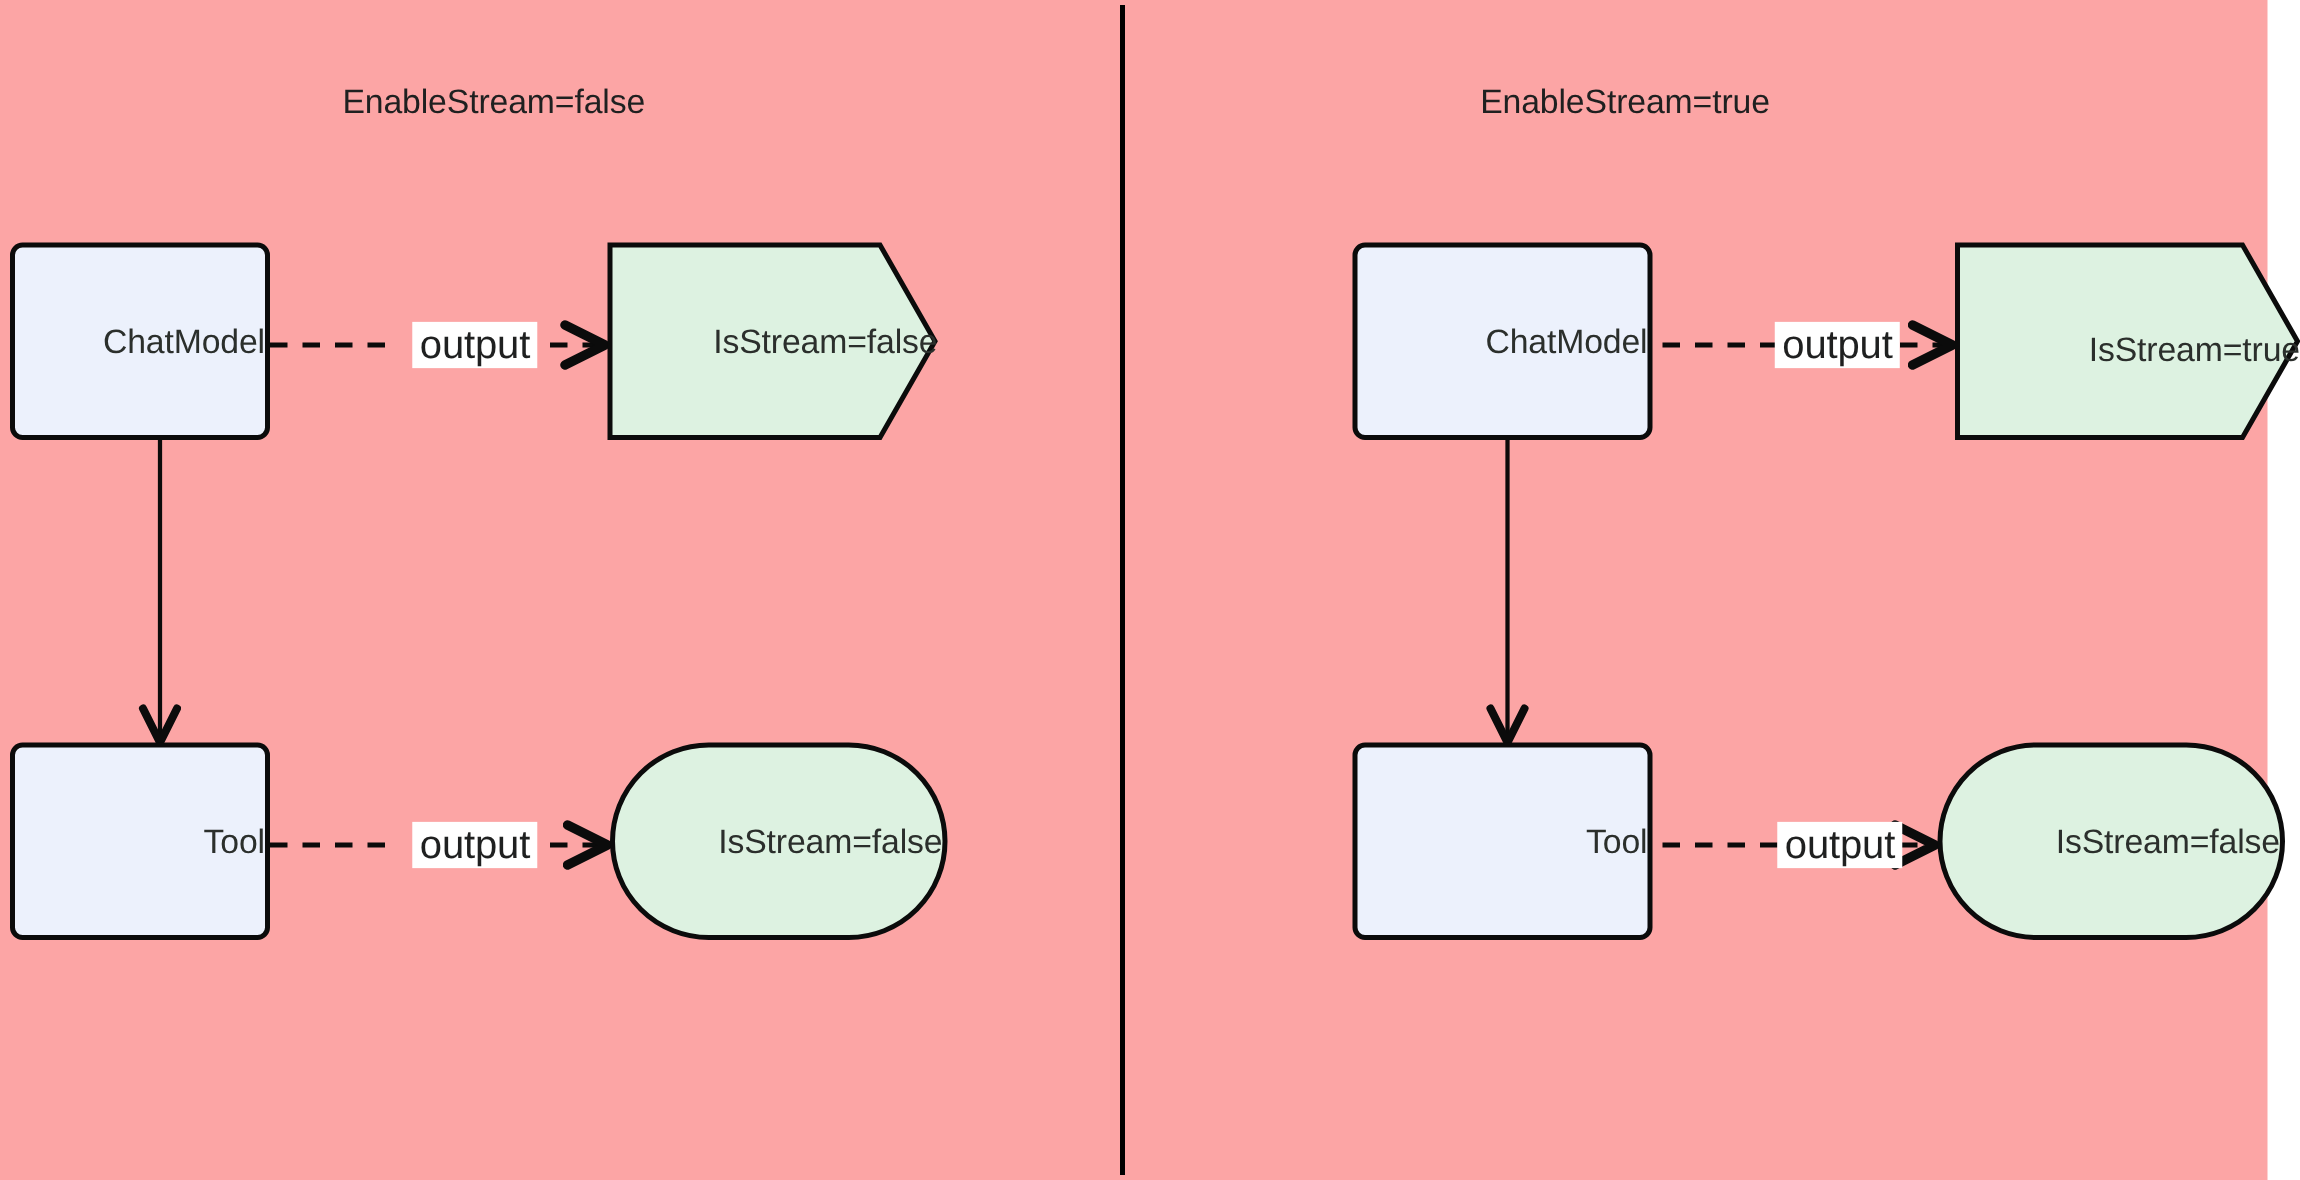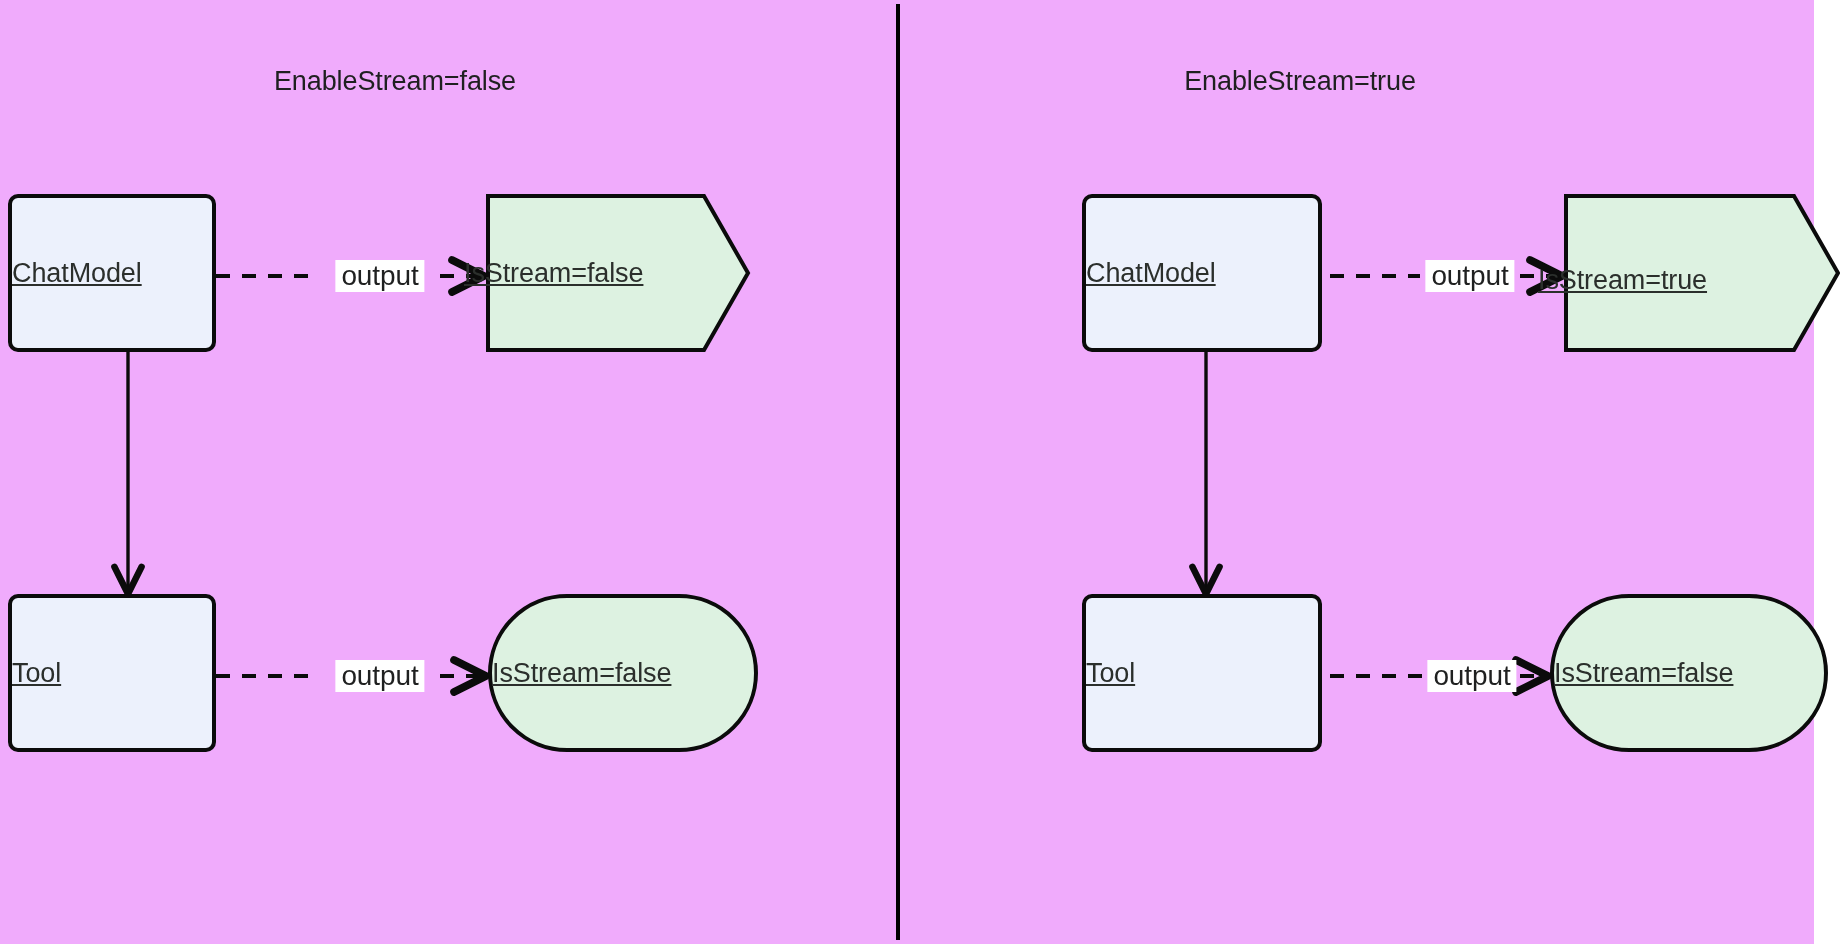--- a/index.html
+++ b/index.html
@@ -10,48 +10,47 @@
   body {
     width: 1840px;
     height: 944px;
     font-family: "Liberation Sans", sans-serif;
     overflow: hidden;
   }
   #stage {
     position: relative;
     width: 1814px;
     height: 944px;
-    background: #f0abfc;
+    background: #fca5a5;
   }
   .panel-title {
     position: absolute;
     text-align: center;
     font-size: 27px;
     color: #1f2020;
     font-family: "Liberation Sans", sans-serif;
     white-space: nowrap;
     letter-spacing: -0.1px;
   }
   .divider {
     position: absolute;
     background: #000000;
     width: 4px;
   }
   .node {
     position: absolute;
     box-sizing: border-box;
     display: flex;
     align-items: center;
-    justify-content: flex-start;
+    justify-content: flex-end;
     font-size: 27px;
     color: #2b2f2c;
     font-family: "Liberation Sans", sans-serif;
     white-space: nowrap;
     letter-spacing: -0.1px;
-    text-decoration: underline;
   }
   .node-process {
     background: #ECF1FC;
     border: 4px solid #0b0b0b;
     border-radius: 10px;
   }
   .node-stadium {
     background: #DDF2E1;
     border: 4px solid #0b0b0b;
     border-radius: 999px;
@@ -78,21 +77,21 @@
     position: absolute;
     left: 0;
     top: 0;
     width: 1840px;
     height: 944px;
     pointer-events: none;
     overflow: visible;
   }
   .edge-label {
     position: absolute;
-    font-size: 28px;
+    font-size: 32px;
     color: #1f2020;
     font-family: "Liberation Sans", sans-serif;
     background: #ffffff;
     padding: 0 6px;
     white-space: nowrap;
     transform: translate(-50%, -50%);
     letter-spacing: -0.1px;
   }
 </style>
 </head>

